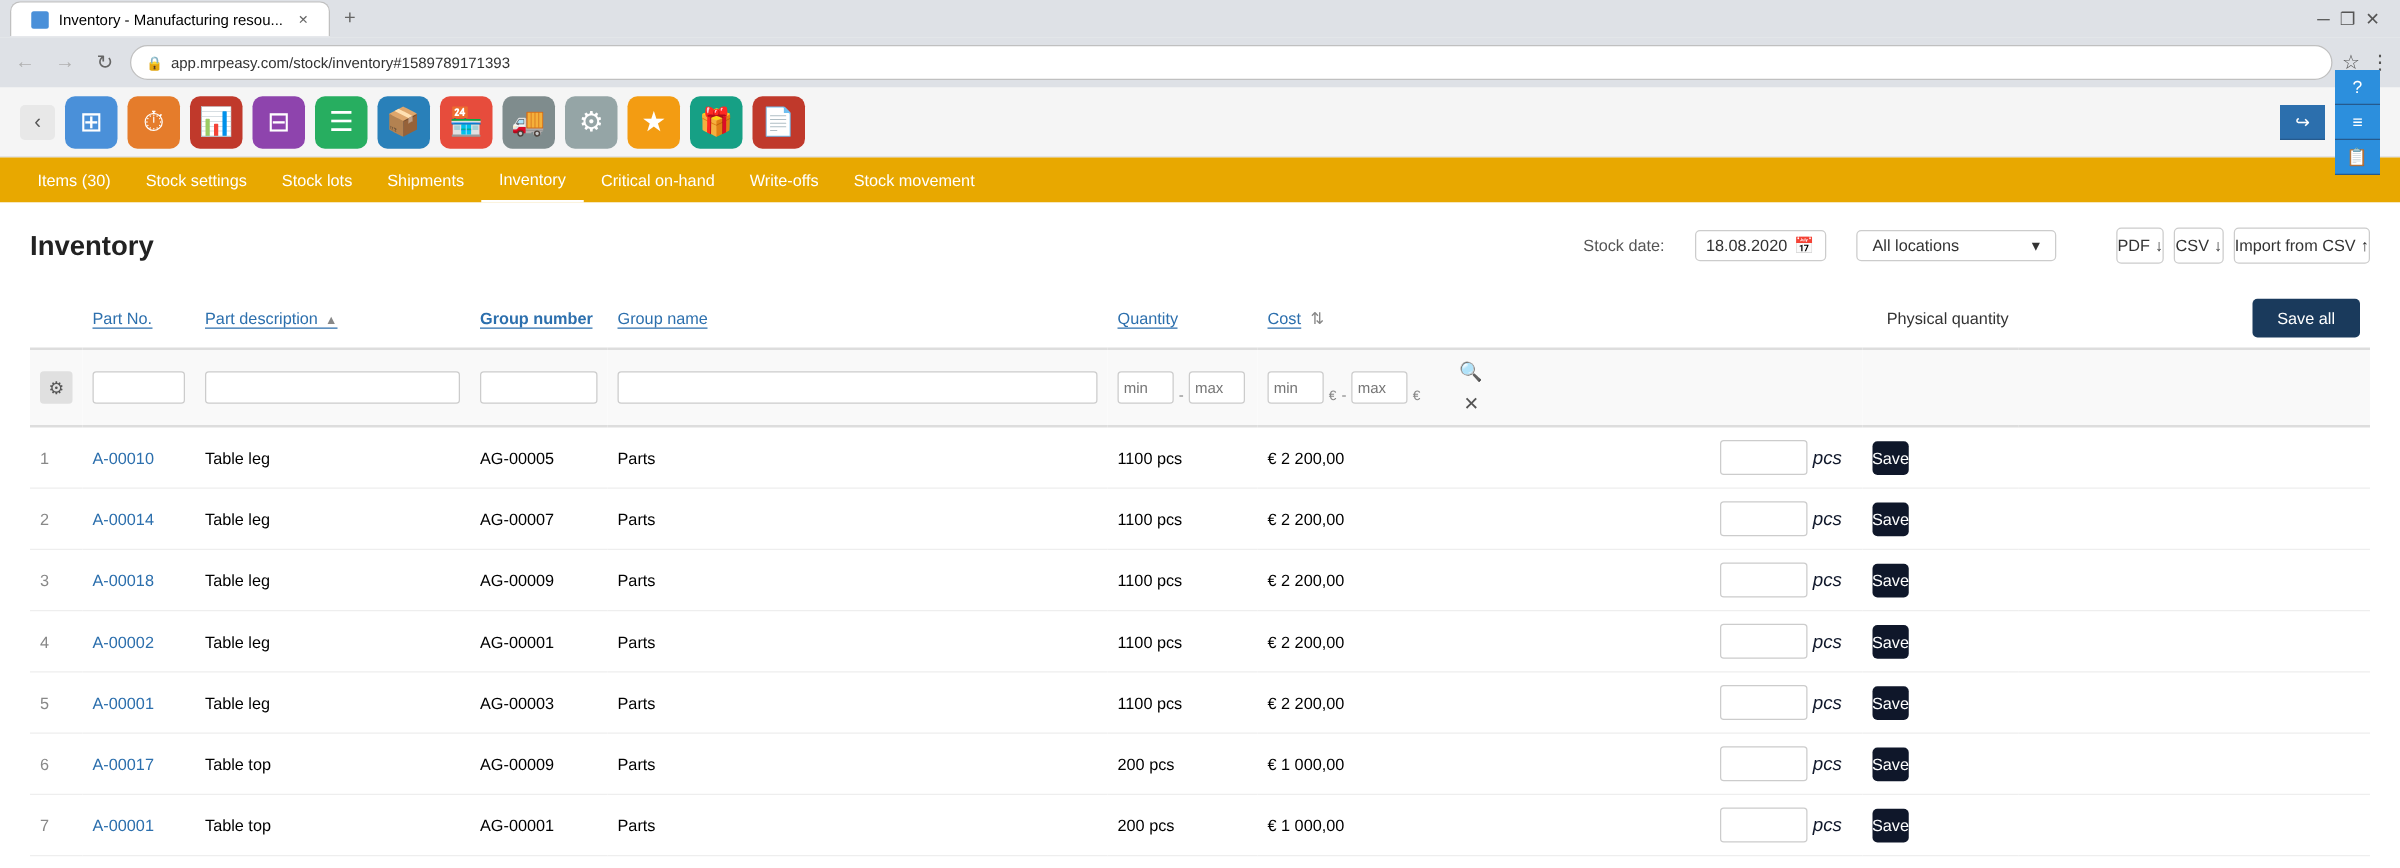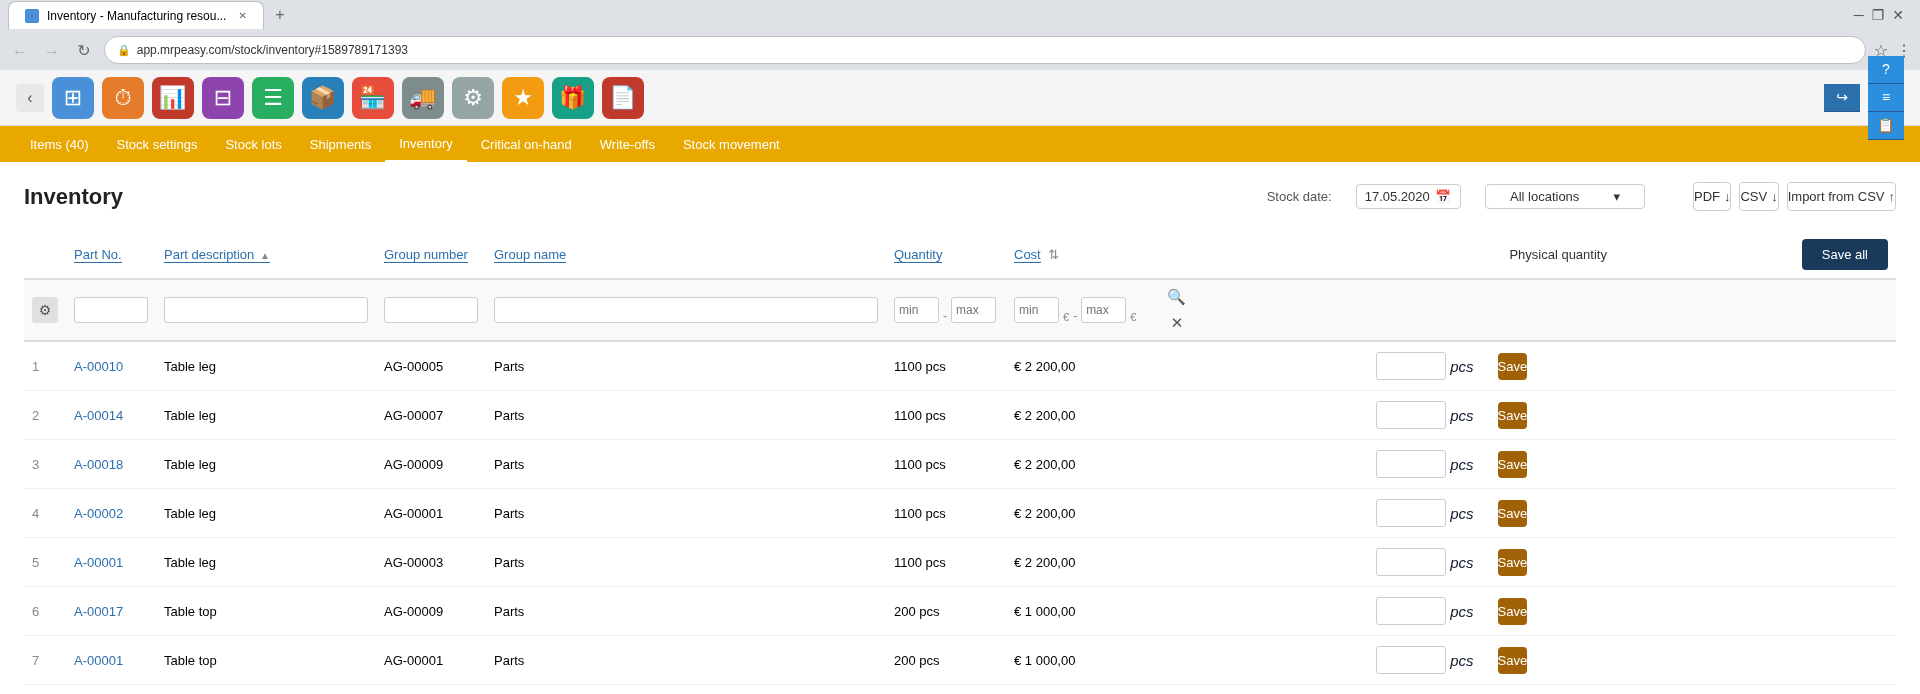--- a/index.html
+++ b/index.html
@@ -191,21 +191,21 @@
       font-size: 13px;
       color: #333;
       background: #fff;
       cursor: pointer;
     }
     .location-select {
       display: flex;
       align-items: center;
       border: 1px solid #ccc;
       border-radius: 4px;
-      padding: 4px 24px;
+      padding: 4px 12px;
       gap: 6px;
       font-size: 13px;
       color: #333;
       background: #fff;
       cursor: pointer;
       min-width: 160px;
     }
     .header-buttons {
       display: flex;
       gap: 8px;
@@ -307,21 +307,21 @@
     .row-num {
       color: #888;
       width: 24px;
     }
     .part-no {
       color: #2c6fad;
       cursor: pointer;
     }
 
     .save-btn {
-      background: #a16207;
+      background: #0f172a;
       color: white;
       border: none;
       border-radius: 4px;
       padding: 6px 0;
       font-size: 13px;
       cursor: pointer;
       white-space: nowrap;
     }
 
     .save-all-btn {
@@ -432,37 +432,37 @@
     <div class="side-panel-btn">↪</div>
   </div>
   <div style="display:flex; flex-direction:column; width:36px;">
     <div class="side-panel-btn" style="background:#2c8fdd;">?</div>
     <div class="side-panel-btn" style="background:#2c8fdd;">≡</div>
     <div class="side-panel-btn" style="background:#2c8fdd;">📋</div>
   </div>
 </div>
 
 <div class="yellow-nav">
-  <a>Items (40)</a>
+  <a>Items (30)</a>
   <a>Stock settings</a>
   <a>Stock lots</a>
   <a>Shipments</a>
   <a class="active">Inventory</a>
   <a>Critical on-hand</a>
   <a>Write-offs</a>
   <a>Stock movement</a>
 </div>
 
 <div class="main-content">
 
   <div class="page-header">
     <h1 class="page-title">Inventory</h1>
     <span class="date-label" style="margin-left:auto;">Stock date:</span>
     <div class="date-picker">
-      <span>17.05.2020</span>
+      <span>18.08.2020</span>
       <span>📅</span>
     </div>
     <div class="location-select">
       <span>All locations</span>
       <span style="margin-left:auto;">▾</span>
     </div>
     <div class="header-buttons">
       <button class="btn-outline">
         <span>PDF</span>
         <span>↓</span>
@@ -485,21 +485,21 @@
           <th style="width:30px;"></th>
           <th style="width:90px;margin-left:19px;">
             <a>Part No.</a>
           </th>
           <th style="width:220px;">
             <a>
               <span>Part description</span>
               <span class="col-sort-icon">▲</span>
             </a>
           </th>
-          <th style="width:110px;">
+          <th style="width:110px;font-weight:bold;">
             <a>Group number</a>
           </th>
           <th style="width:400px;">
             <a>Group name</a>
           </th>
           <th style="width:120px;">
             <a>Quantity</a>
           </th>
           <th style="width:150px;">
             <a>Cost</a>

